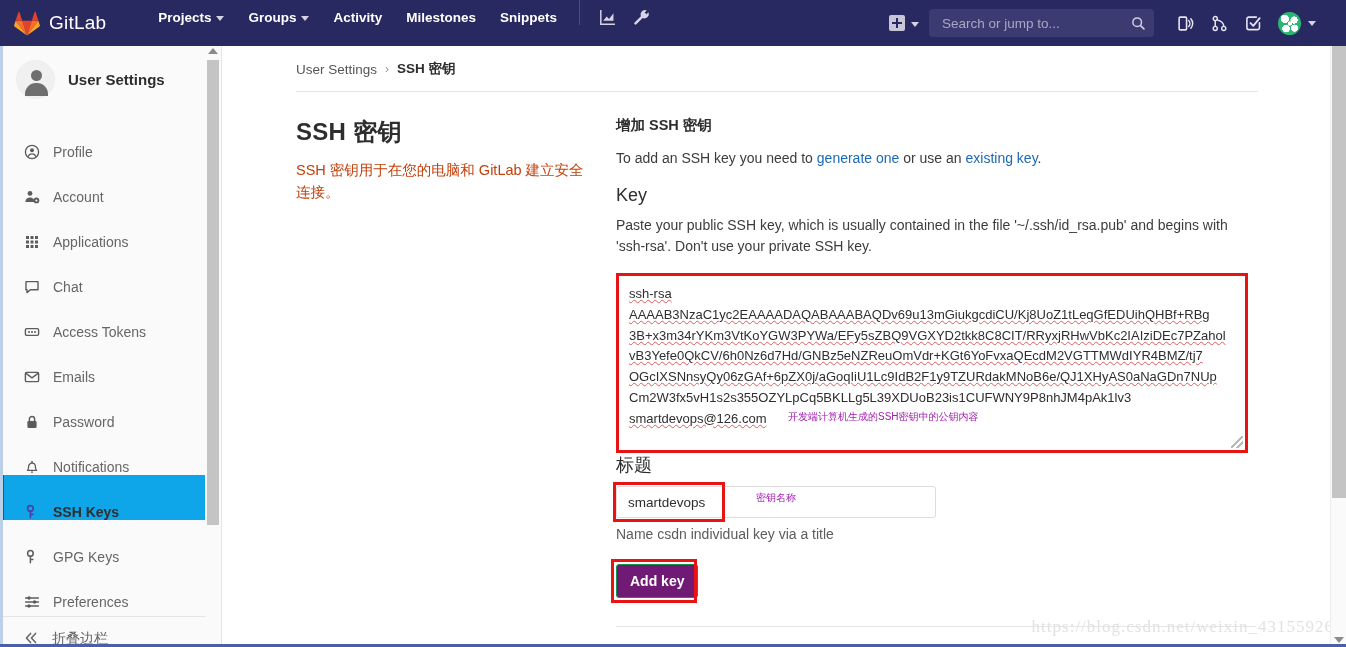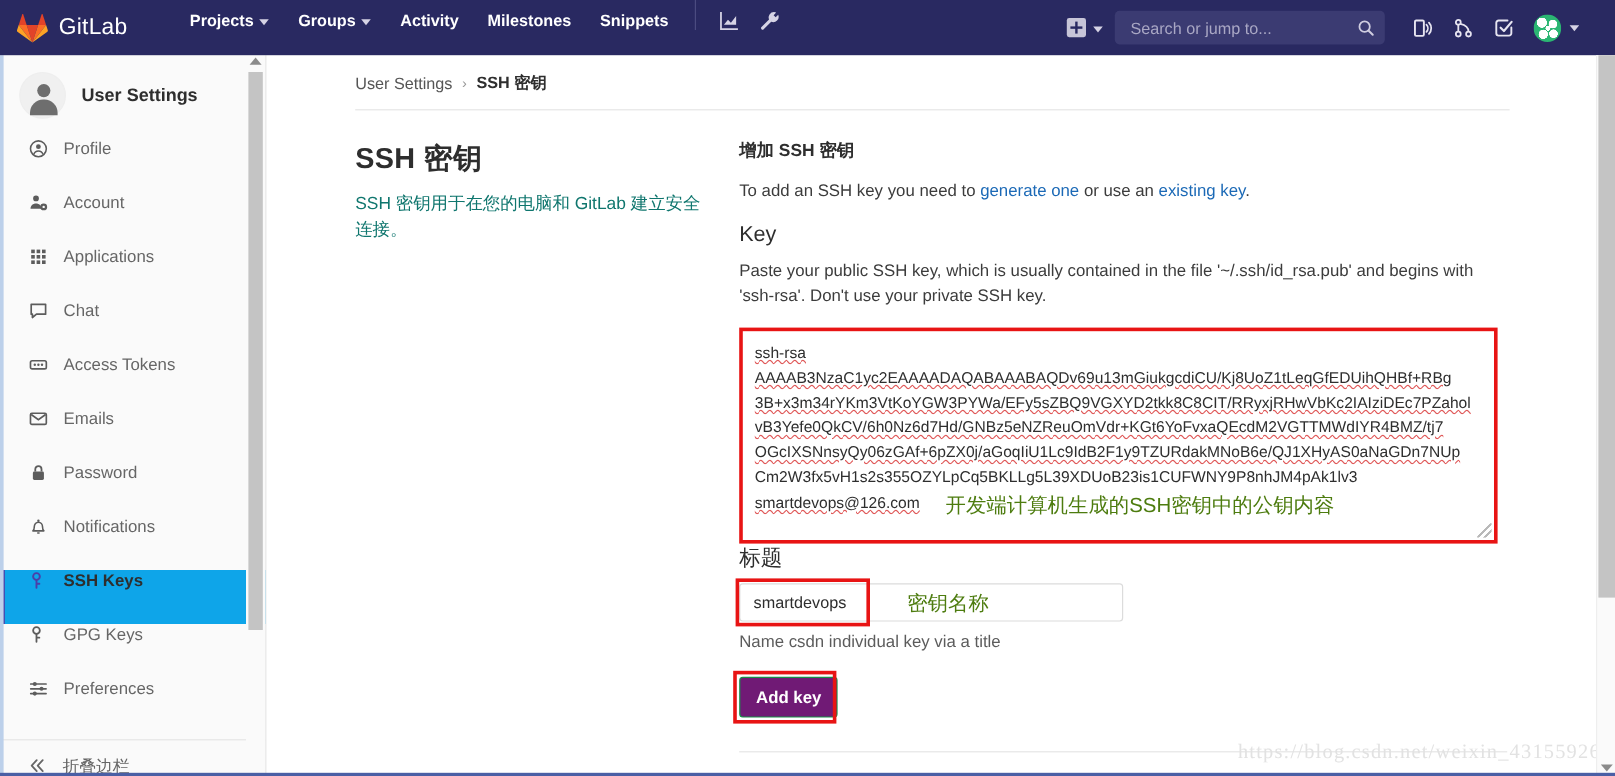--- a/index.html
+++ b/index.html
@@ -128,21 +128,21 @@
     content:""; position:absolute; left: 14px; top: 9px;
     width: 11px; height: 11px; border-radius: 50%; background:#6e6e6e;
   }
   .sb-avatar:after {
     content:""; position:absolute; left: 8px; top: 22px;
     width: 23px; height: 13px; border-radius: 11px 11px 0 0; background:#6e6e6e;
   }
   .sb-title { font-size: 15px; font-weight: bold; color: #2e2e2e; }
   .sb-items { padding-top: 2px; }
   .sb-item {
-    display: flex; align-items: flex-start; gap: 13px;
+    display: flex; align-items: flex-end; gap: 13px;
     height: 45px; padding-left: 19px;
     color: #666; font-size: 14px;
     border-left: 4px solid transparent;
     cursor: pointer;
   }
   .sb-item .sb-ico {
     width: 17px; height: 17px; flex: none;
     display: flex; align-items: center; justify-content: center;
     color: #5c5c5c;
   }
@@ -197,21 +197,21 @@
 
   .cols { display: flex; padding: 24px 0 0 74px; }
   .col-left { width: 320px; flex: none; padding-right: 24px; }
   .col-right { width: 640px; flex: none; }
 
   .page-title {
     font-size: 24px; font-weight: bold; color: #2e2e2e;
     margin: 0 0 11px 0; letter-spacing: .3px;
   }
   .page-desc {
-    font-size: 14.5px; color: #0f766e; line-height: 1.55; margin: 0;
+    font-size: 14.5px; color: #c2410c; line-height: 1.55; margin: 0;
   }
 
   .form-title {
     font-size: 14.5px; font-weight: bold; color: #2e2e2e;
     margin: 0 0 13px 0;
   }
   .form-text {
     font-size: 14px; color: #3c3c3c; line-height: 1.5; margin: 0 0 16px 0;
   }
   .form-text a { color: #1b69b6; text-decoration: none; cursor: pointer; }
@@ -243,21 +243,21 @@
   .key-line.nowave { text-decoration: none; }
   .key-resize {
     position: absolute; right: 2px; bottom: 2px;
     width: 12px; height: 12px;
     background:
       linear-gradient(135deg, transparent 45%, #b9b9b9 45%, #b9b9b9 55%, transparent 55%),
       linear-gradient(135deg, transparent 70%, #b9b9b9 70%, #b9b9b9 80%, transparent 80%);
     cursor: nwse-resize;
   }
   .annot-red {
-    color: #4d7c0f; font-size: 17px; white-space: nowrap;
+    color: #a21caf; font-size: 10px; white-space: nowrap;
   }
   .annot-key {
     position: absolute; left: 172px; top: 137px;
   }
 
   .title-row { position: relative; margin-bottom: 8px; }
   .title-field {
     width: 320px; height: 32px;
     border: 1px solid #dcdcdc; border-radius: 3px;
     background: #fff;

